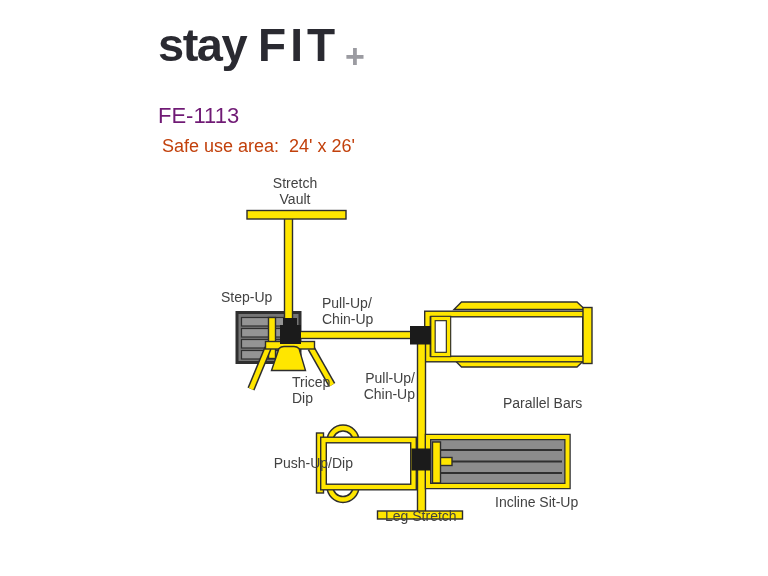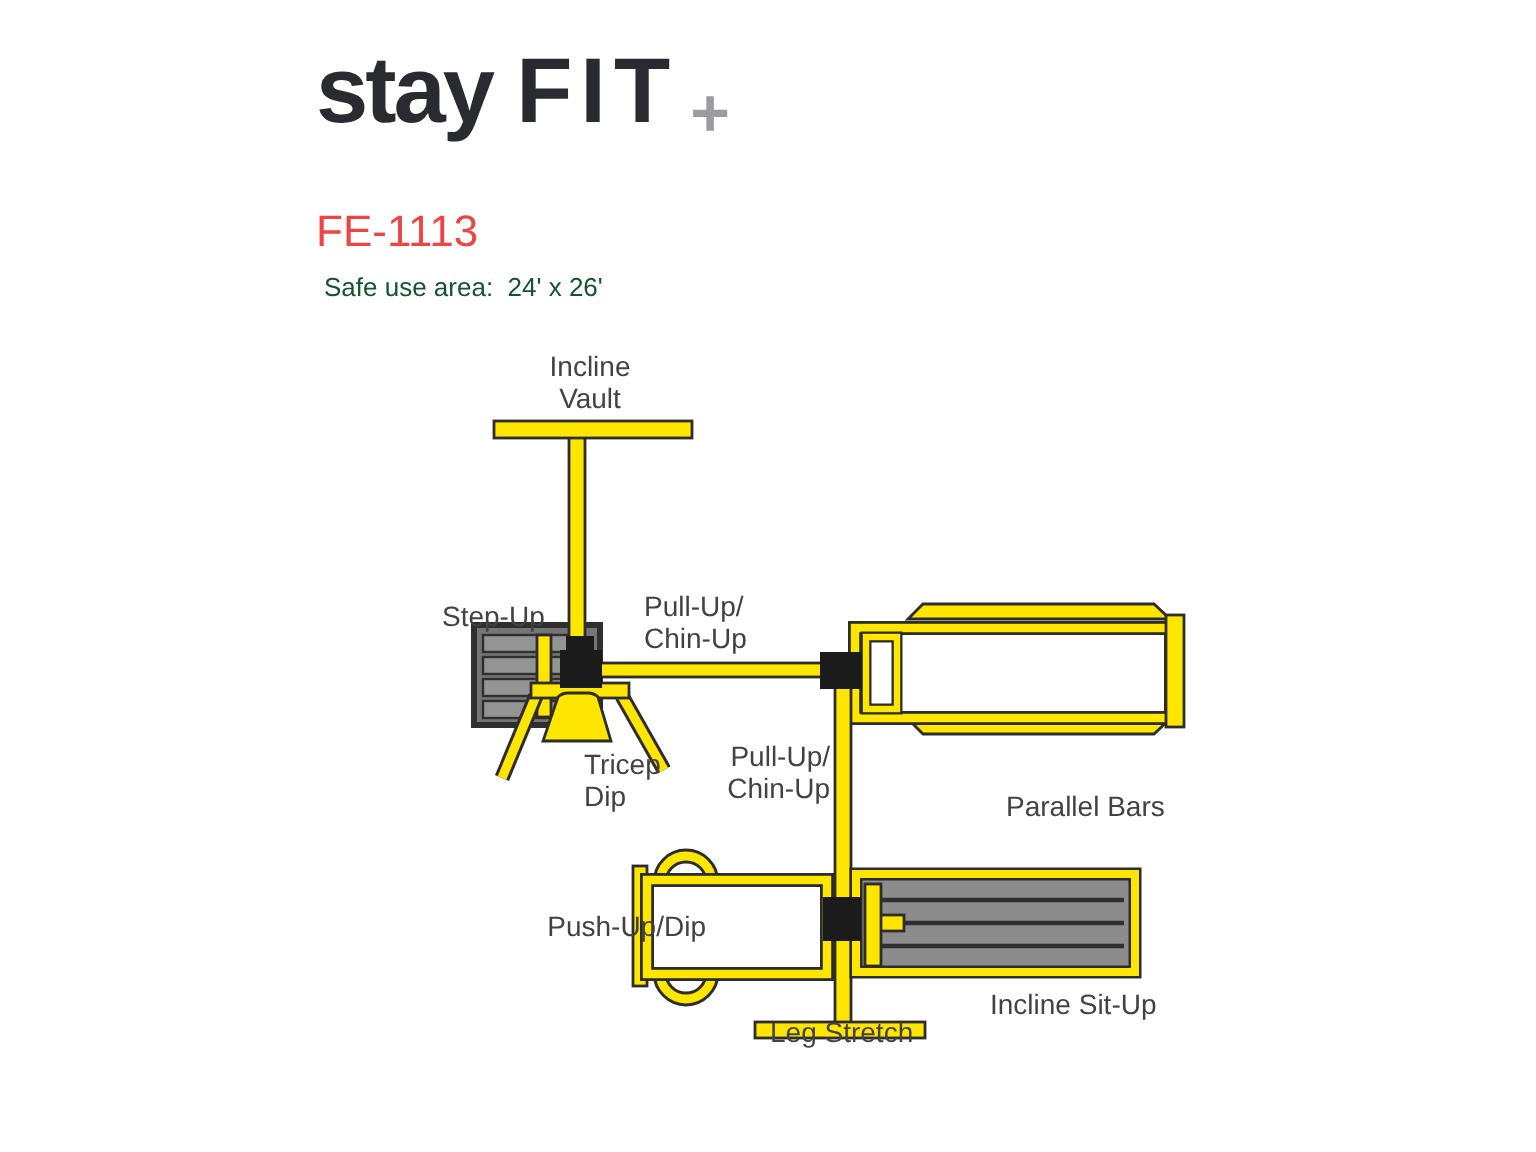--- a/index.html
+++ b/index.html
@@ -27,31 +27,31 @@
   .benchline{stroke:#2f2f2f;stroke-width:2.2;}
 
   
   .lbl{
     position:absolute;font-size:14px;line-height:15.5px;color:#424242;
     white-space:pre;
   }
   .lbl-c{text-align:center;}
   .lbl-r{text-align:right;}
   #lbl-angled-vault{left:253px;top:176px;width:84px;}
-  #lbl-step-up    {left:221px;top:301px;}
+  #lbl-step-up    {left:221px;top:290px;}
   #lbl-pullup1    {left:322px;top:296px;}
   #lbl-parallel   {left:503px;top:396px;}
   #lbl-pullup2    {left:338px;top:371px;width:77px;}
   #lbl-tricep     {left:275px;top:375px;margin-left:17px;}
   #lbl-pushup     {left:233px;top:456px;width:80px;margin-left:40px;}
   #lbl-incline    {left:495px;top:495px;}
   #lbl-legstretch {left:385px;top:509px;}
 
-  #model-number{position:absolute;left:158px;top:103px;font-size:22px;color:#ef4444;white-space:pre;}
-  #safe-area   {position:absolute;left:162px;top:136px;font-size:13px;color:#14532d;white-space:pre;}
+  #model-number{position:absolute;left:158px;top:103px;font-size:22px;color:#701a75;white-space:pre;}
+  #safe-area   {position:absolute;left:162px;top:136px;font-size:18px;color:#c2410c;white-space:pre;}
 
   
   .logo{position:absolute;left:158px;top:17px;}
   .logo-line{display:flex;align-items:baseline;height:50px;}
   .logo-stay{font-size:47px;font-weight:700;letter-spacing:-1.5px;color:#2a2a31;}
   .logo-fit {font-size:46px;font-weight:700;letter-spacing:4px;color:#2a2a31;margin-left:12px;}
   .logo-plus{font-size:34px;font-weight:700;color:#9b9ba1;position:relative;top:7px;margin-left:6px;}
   .logo-tagline{font-size:15px;font-weight:700;letter-spacing:7px;color:#8f8f96;margin-top:-2px;white-space:pre;}
 </style>
 </head>
@@ -134,21 +134,21 @@
     <div class="logo-line">
       <span class="logo-stay">stay</span>
       <span class="logo-fit">FIT</span>
       <span class="logo-plus">+</span>
     </div>
   </div>
 
   <div id="model-number">FE-1113</div>
   <div id="safe-area">Safe use area:  24' x 26'</div>
 
-  <div class="lbl lbl-c" id="lbl-angled-vault">Incline
+  <div class="lbl lbl-c" id="lbl-angled-vault">Stretch
 Vault</div>
   <div class="lbl" id="lbl-step-up">Step-Up</div>
   <div class="lbl" id="lbl-pullup1">Pull-Up/
 Chin-Up</div>
   <div class="lbl" id="lbl-parallel">Parallel Bars</div>
   <div class="lbl lbl-r" id="lbl-pullup2">Pull-Up/
 Chin-Up</div>
   <div class="lbl" id="lbl-tricep">Tricep
 Dip</div>
   <div class="lbl lbl-r" id="lbl-pushup">Push-Up/Dip</div>

